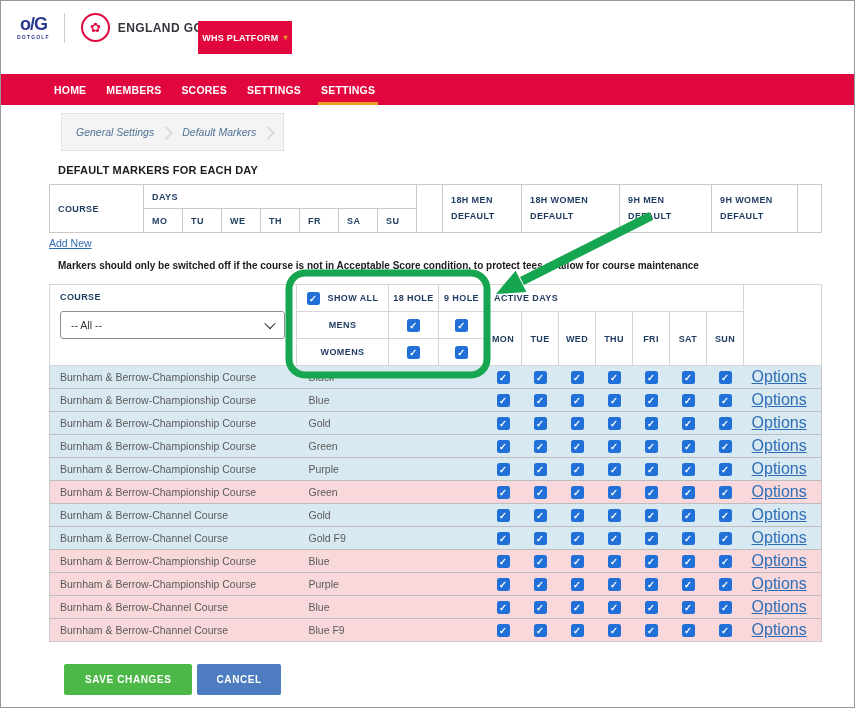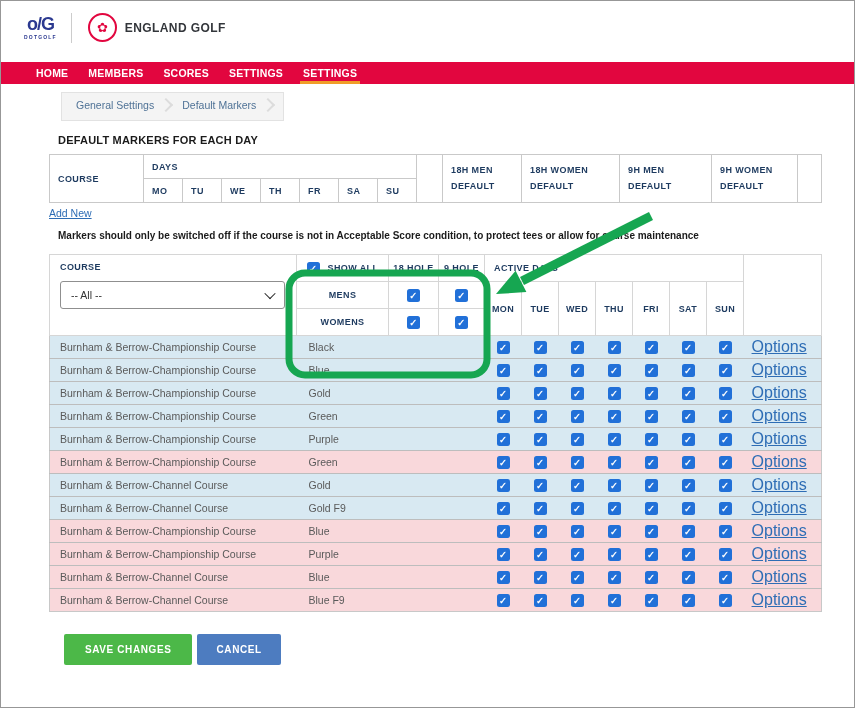--- a/index.html
+++ b/index.html
@@ -1,46 +1,46 @@
 <!DOCTYPE html>
 <html style="--brand-red: #e2063f; --accent-orange: #f09d28; --navy: #1d3a5f; --logo-navy: #2b3990; --checkbox-blue: #2170d8; --row-blue: #d8e9f2; --row-pink: #f9d8db; --annotation-green: #16a651; --save-green: #4cb848; --cancel-blue: #4d7cc0; --link-blue: #2e6db5;"><head>
 <meta charset="utf-8">
 <style>
   html,body{margin:0;padding:0;background:#fff;}
   .page{position:relative;width:855px;height:708px;box-sizing:border-box;border:1px solid #979797;
         background:#fff;overflow:hidden;font-family:"Liberation Sans",sans-serif;}
 
   
-  .topbar{position:relative;height:53px;display:flex;align-items:center;padding-left:23px;}
+  .topbar{position:relative;height:53px;display:flex;align-items:center;padding-left:16px;}
   .dg{display:flex;flex-direction:column;align-items:center;line-height:1;}
   .dg-mark{font-size:18px;font-weight:700;color:var(--logo-navy);letter-spacing:-1px;}
   .dg-cap{font-size:5px;letter-spacing:1.2px;color:var(--logo-navy);margin-top:2px;font-weight:700;}
   .tb-div{width:1px;height:30px;background:#ccc;margin:0 16px 0 14px;}
   .eg{display:flex;align-items:center;}
   .eg-rose{width:25px;height:25px;border:2px solid var(--brand-red);border-radius:50%;
            display:flex;align-items:center;justify-content:center;color:var(--brand-red);
            font-size:13px;line-height:1;}
   .eg-name{margin-left:8px;font-size:12px;font-weight:700;color:#33363b;letter-spacing:.4px;}
   .whs-tab{position:absolute;left:197px;top:20px;width:94px;height:33px;background:var(--brand-red);
            color:#fff;display:flex;align-items:center;justify-content:center;gap:5px;
            font-size:9px;font-weight:700;letter-spacing:.3px;cursor:pointer;}
   .whs-caret{color:var(--accent-orange);font-size:8px;}
 
   
-  .navbar{margin-top:8px;height:22px;background:var(--brand-red);display:flex;align-items:stretch;
-          padding-left:32px;gap:14px;}
+  .navbar{margin-top:20px;height:31px;background:var(--brand-red);display:flex;align-items:stretch;
+          padding-left:50px;gap:14px;}
   .nav-item{position:relative;display:flex;align-items:center;color:#fff;font-size:10.5px;
             font-weight:700;letter-spacing:.2px;padding:0 3px;cursor:pointer;}
   .nav-item.active::after{content:"";position:absolute;left:0;right:0;bottom:0;height:3px;
             background:var(--accent-orange);}
 
   
   .content{margin-left:48px;width:772px;}
-  .breadcrumb{display:inline-flex;align-items:center;margin:8px 0 0 12px;height:24px;
-              background:#f4f4f4;border:1px solid #e2e2e2;padding:0 10px 3px 14px;}
+  .breadcrumb{display:inline-flex;align-items:flex-end;margin:8px 0 0 12px;height:24px;
+              background:#f4f4f4;border:1px solid #e2e2e2;padding:0 10px 12px 14px;font-style:italic;}
   .crumb{font-size:10.5px;color:#4f7296;cursor:pointer;}
   .bsep{width:8px;height:8px;border-top:2px solid #dcdcdc;border-right:2px solid #dcdcdc;
         transform:rotate(45deg);margin:0 11px 0 7px;}
   .bsep.end{margin-right:0;}
 
   .sec-title{margin:13px 0 0 9px;font-size:11px;font-weight:700;color:#1b1b1b;letter-spacing:.2px;}
   .sec-title em{font-style:italic;margin-left:3px;}
   .note{margin:9px 0 0 9px;font-size:10px;font-weight:700;color:#1b1b1b;}
 
   
@@ -101,20 +101,24 @@
 
   <div class="topbar">
     <div class="dg">
       <div class="dg-mark"><span>o/G</span></div>
       <div class="dg-cap">DOTGOLF</div>
     </div>
     <div class="tb-div"></div>
     <div class="eg">
       <span class="eg-rose">✿</span>
       <span class="eg-name">ENGLAND GOLF</span>
+    </div>
+    <div class="whs-tab">
+      <span>WHS PLATFORM</span>
+      <span class="whs-caret">▾</span>
     </div>
   </div>
 
   <nav class="navbar">
     <span class="nav-item">HOME</span>
     <span class="nav-item">MEMBERS</span>
     <span class="nav-item">SCORES</span>
     <span class="nav-item">SETTINGS</span>
     <span class="nav-item active">SETTINGS</span>
   </nav>

